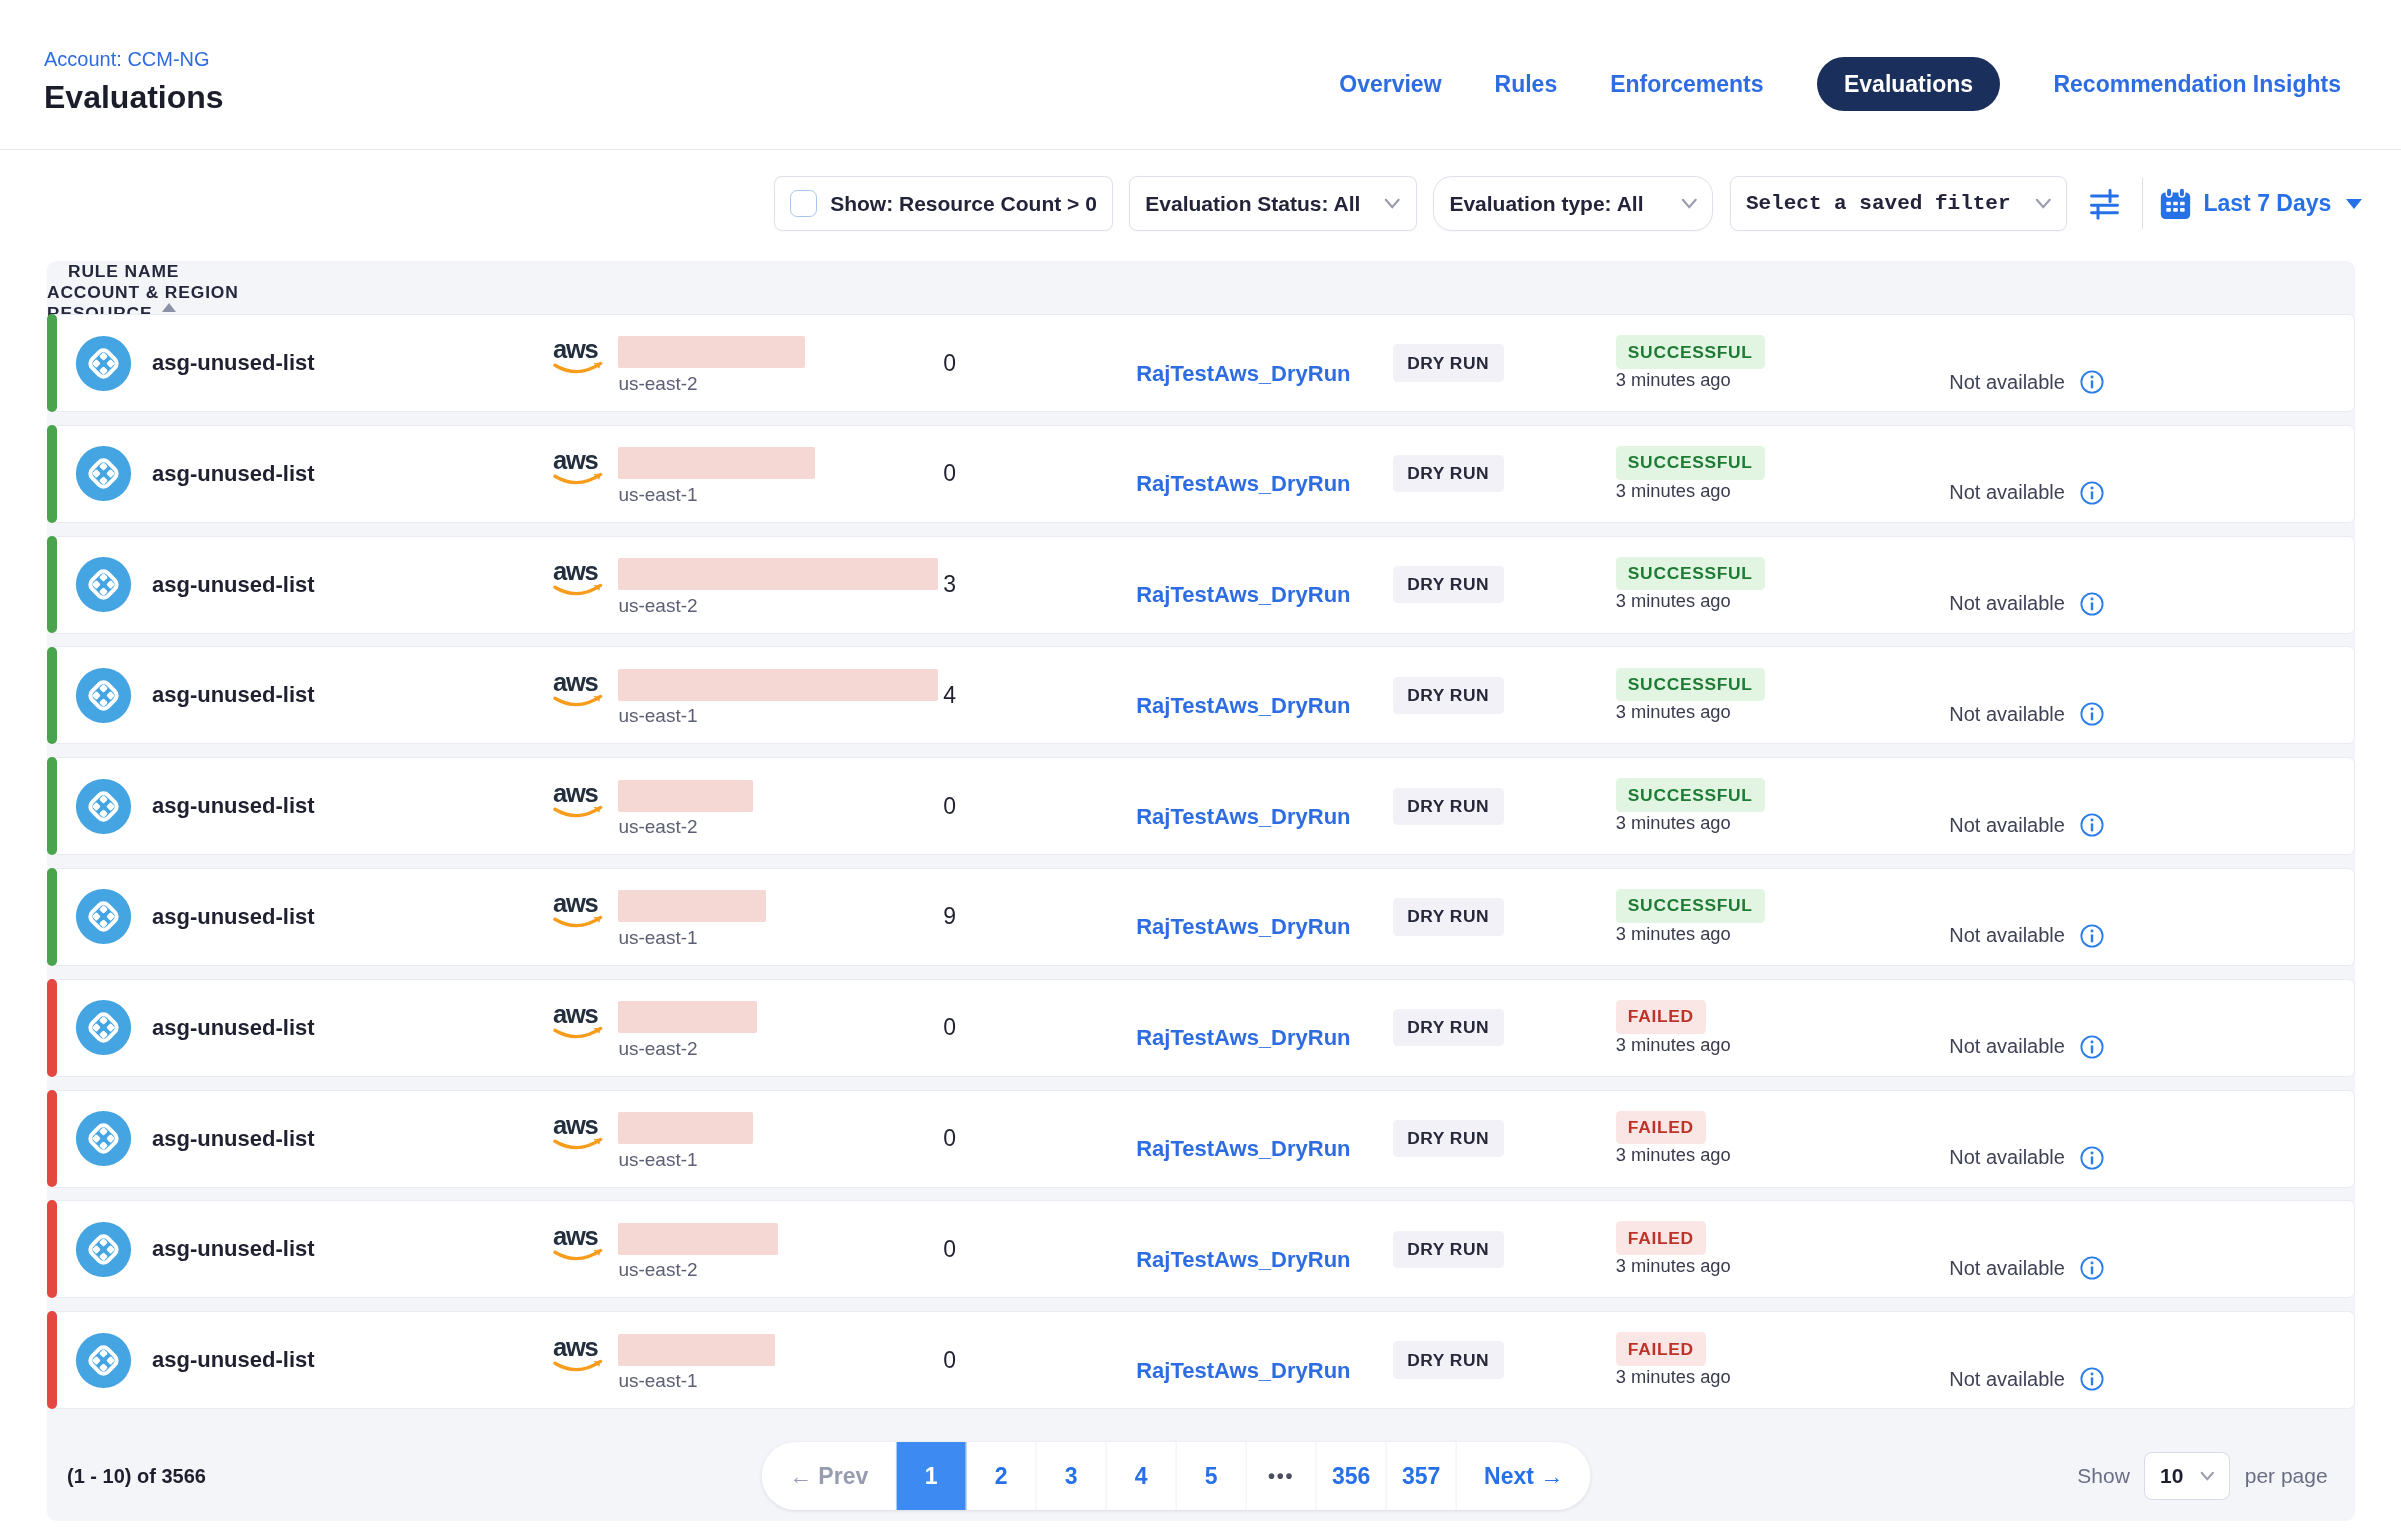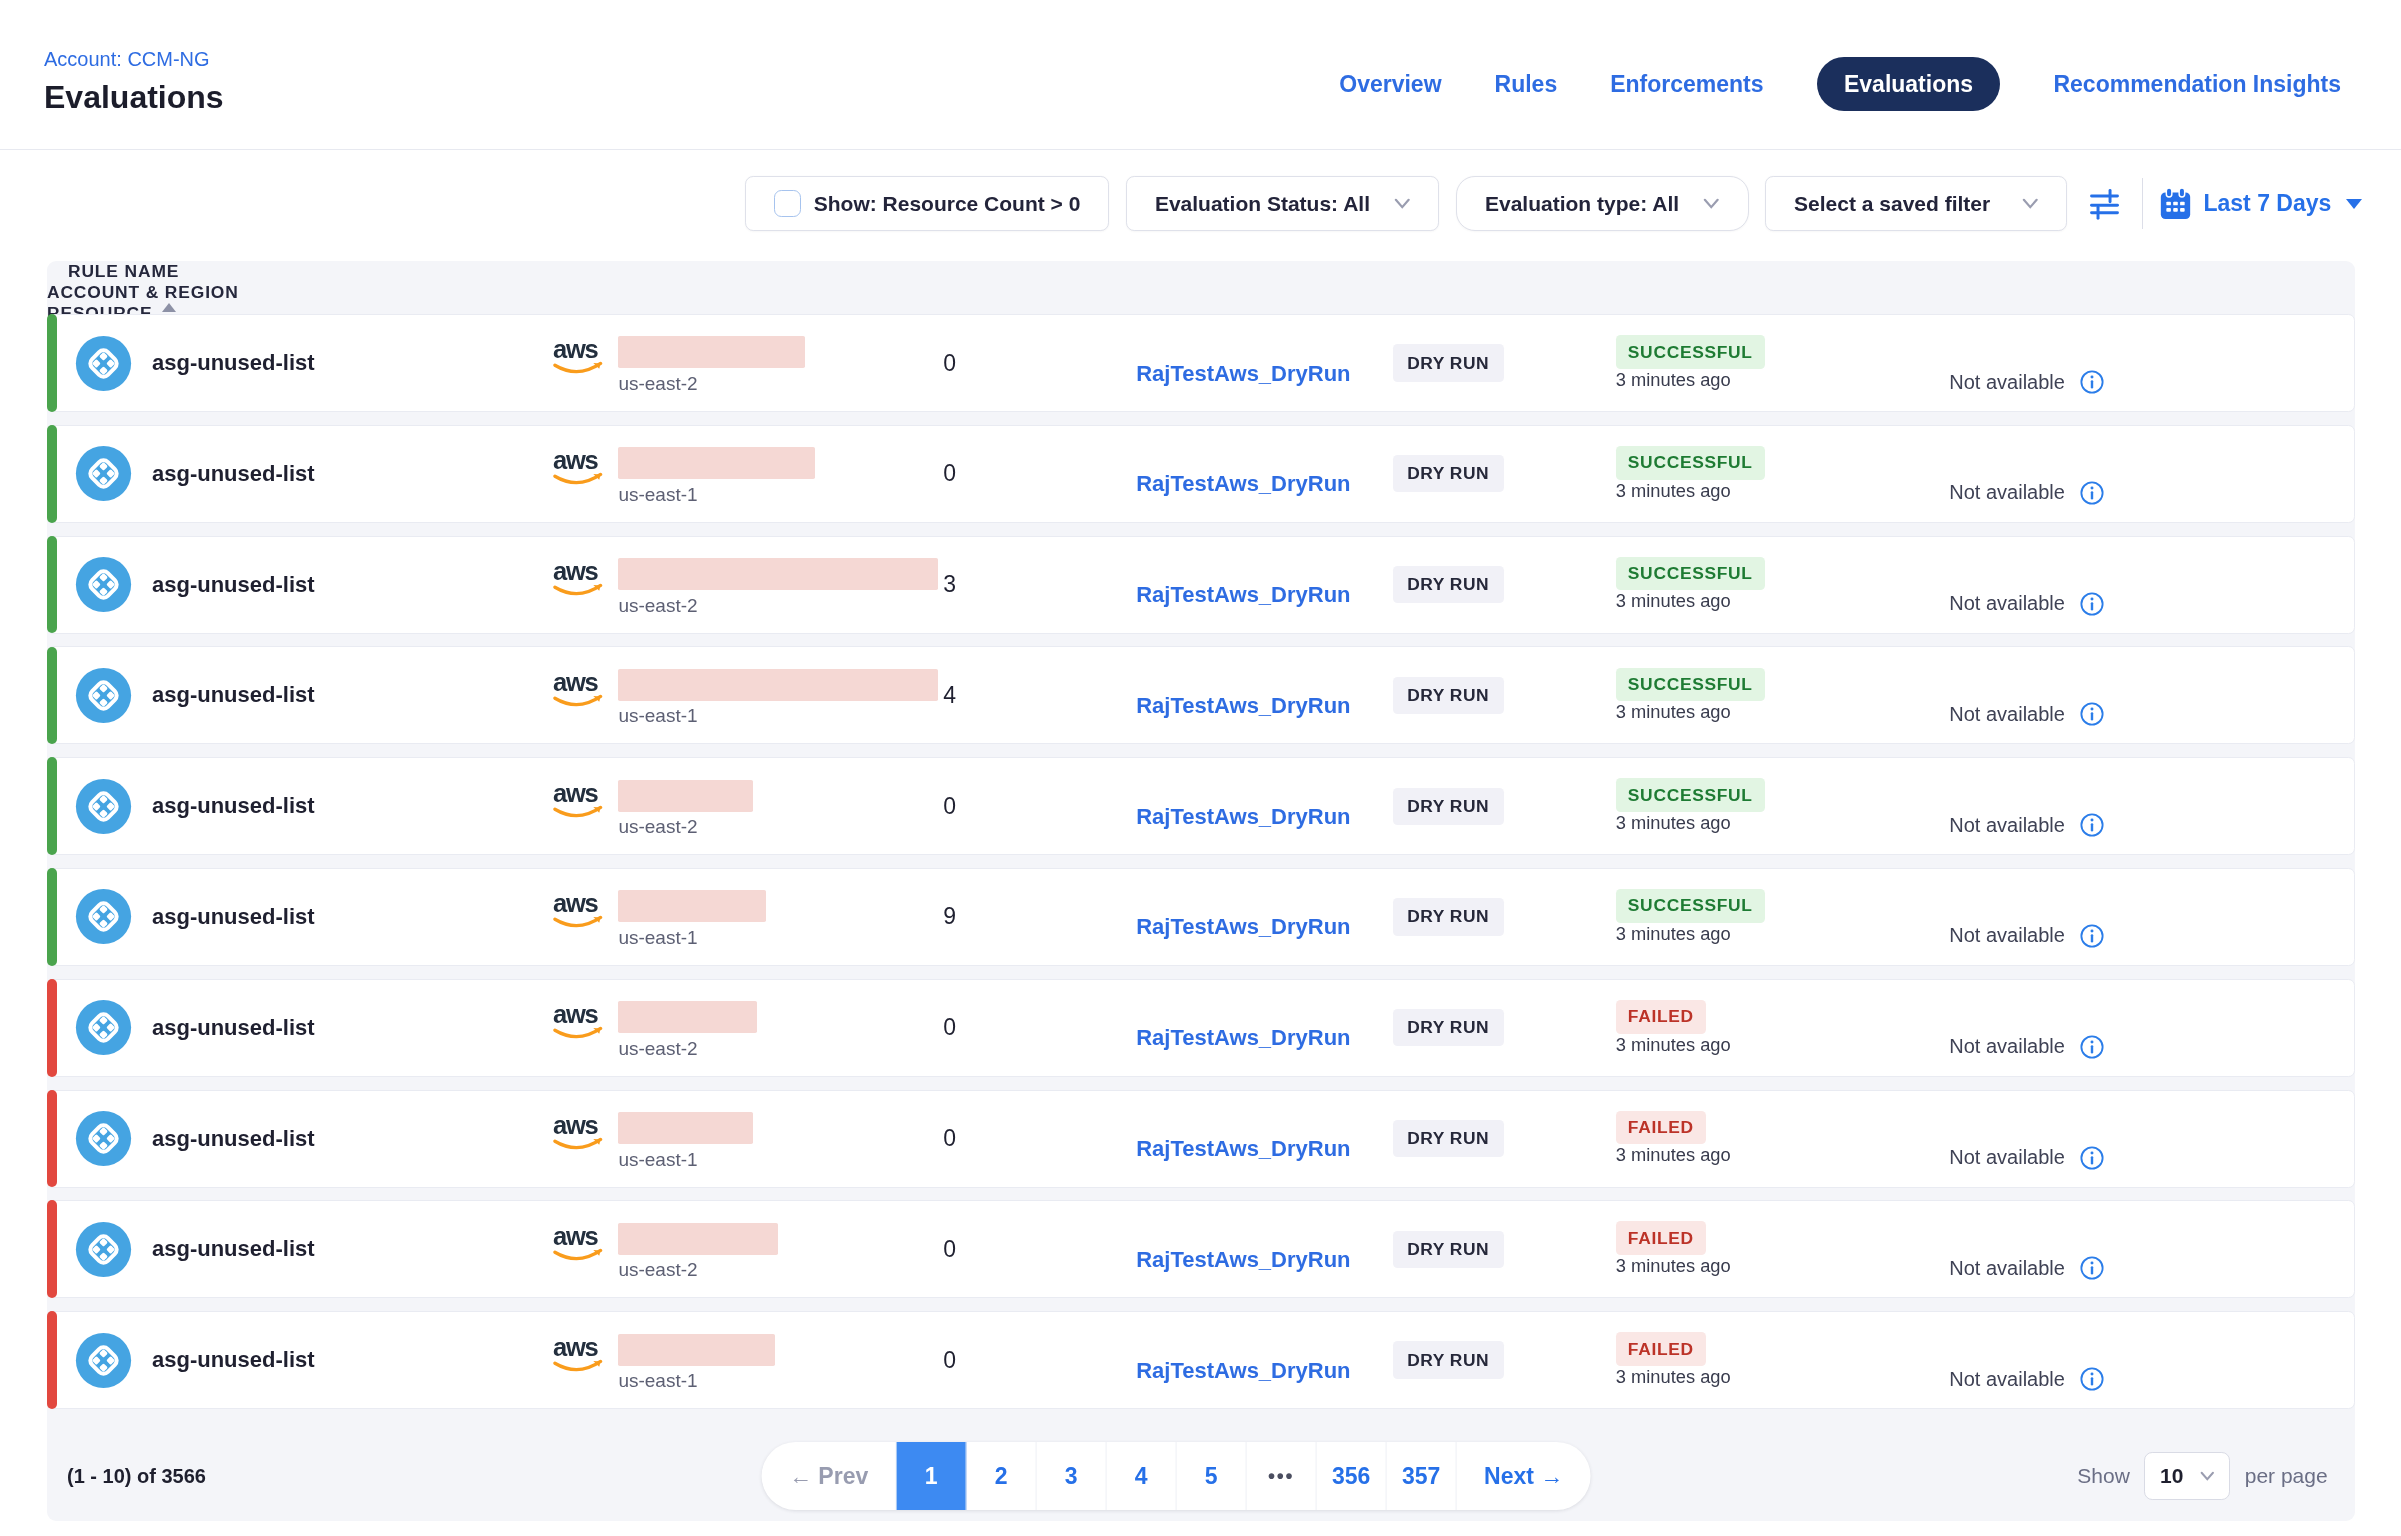--- a/index.html
+++ b/index.html
@@ -12,21 +12,21 @@
   .breadcrumb { position:absolute; top:48px; left:44px; font-size:20px; color:#2e6ce2; }
   .page-title { position:absolute; top:79px; left:44px; font-size:32px; font-weight:700; color:#1c1d2b; }
   .nav-tabs { position:absolute; top:57px; right:60px; display:flex; align-items:center; gap:53px; }
   .nav-tab { font-size:23px; font-weight:600; color:#2e6ce2; cursor:pointer; white-space:nowrap; }
   .nav-tab.active { background:#1b2f5c; color:#fff; border-radius:914px; padding:13.7px 27.4px; }
   .header-divider { position:absolute; top:149px; left:0; right:0; height:0.9px; background:#e7e9f0; }
 
   
   .filter-bar { position:absolute; top:176px; right:39px; display:flex; align-items:center; gap:16.5px; height:55px; }
   .filter-pill, .select-box { background:#fff; border:0.9px solid #dfe1ea; border-radius:8.2px; height:55px;
-     display:flex; align-items:center; padding:0 28px; box-shadow:0 0.9px 1.8px rgba(40,41,61,.04); }
+     display:flex; align-items:center; padding:0 15px; box-shadow:0 0.9px 1.8px rgba(40,41,61,.04); }
   .filter-pill { gap:12.8px; }
   .checkbox { width:27.4px; height:27.4px; border:1.8px solid #a6c3ee; border-radius:7.3px; background:#fff; }
   .filter-label, .select-label { font-size:21px; font-weight:600; color:#23243a; white-space:nowrap; }
   .select-box { justify-content:space-between; }
   .chev { margin-left:24px; width:16.5px; height:11px; flex:none; }
   .sliders-btn { width:42px; height:42px; display:flex; align-items:center; justify-content:center; cursor:pointer; }
   .vdivider { width:0.9px; height:51px; background:#dcdee8; }
   .date-picker { display:flex; align-items:center; gap:11px; cursor:pointer; }
   .date-label { font-size:23px; font-weight:600; color:#2670e8; white-space:nowrap; }
   .caret-down { width:0; height:0; border-left:8.2px solid transparent; border-right:8.2px solid transparent; border-top:10px solid #2670e8; margin-left:3.7px; }
@@ -124,21 +124,21 @@
       <svg class="chev" viewBox="0 0 18 12">
           <path d="M2 2 L9 10 L16 2" fill="none" stroke="#9a9db0" stroke-width="2.4" stroke-linecap="round"></path>
         </svg>
     </div>
     <div class="select-box" style="min-width:280px;border-radius:19px;">
       <span class="select-label">Evaluation type: All</span>
       <svg class="chev" viewBox="0 0 18 12">
           <path d="M2 2 L9 10 L16 2" fill="none" stroke="#9a9db0" stroke-width="2.4" stroke-linecap="round"></path>
         </svg>
     </div>
-    <div class="select-box" style="min-width:302px;">
+    <div class="select-box" style="min-width:302px;font-family:Liberation Mono, monospace;">
       <span class="select-label">Select a saved filter</span>
       <svg class="chev" viewBox="0 0 18 12">
           <path d="M2 2 L9 10 L16 2" fill="none" stroke="#9a9db0" stroke-width="2.4" stroke-linecap="round"></path>
         </svg>
     </div>
     <div class="sliders-btn">
       <svg width="37" height="37" viewBox="0 0 40 40">
         <g stroke="#2670e8" stroke-width="3.2" stroke-linecap="round">
           <line x1="6" y1="12" x2="34" y2="12"></line>
             <line x1="26" y1="6" x2="26" y2="18"></line>

